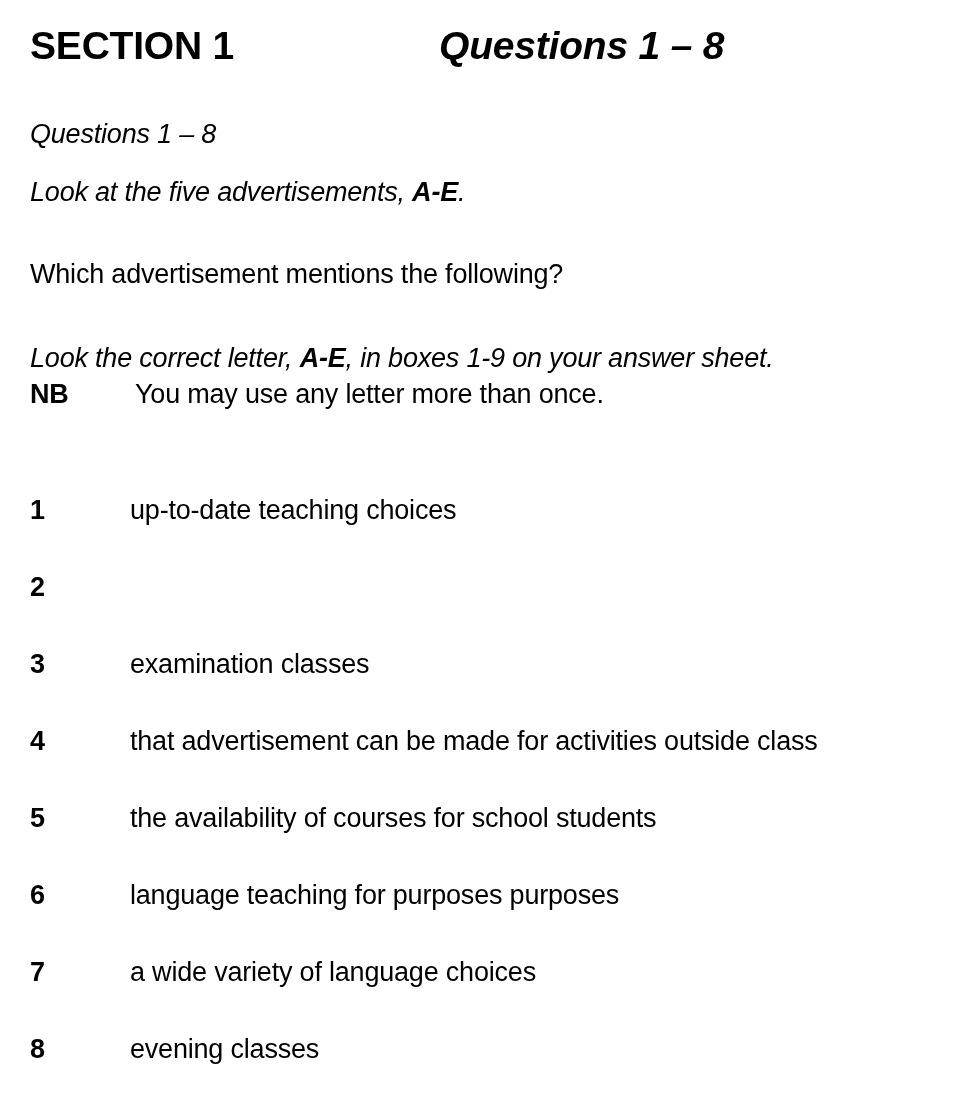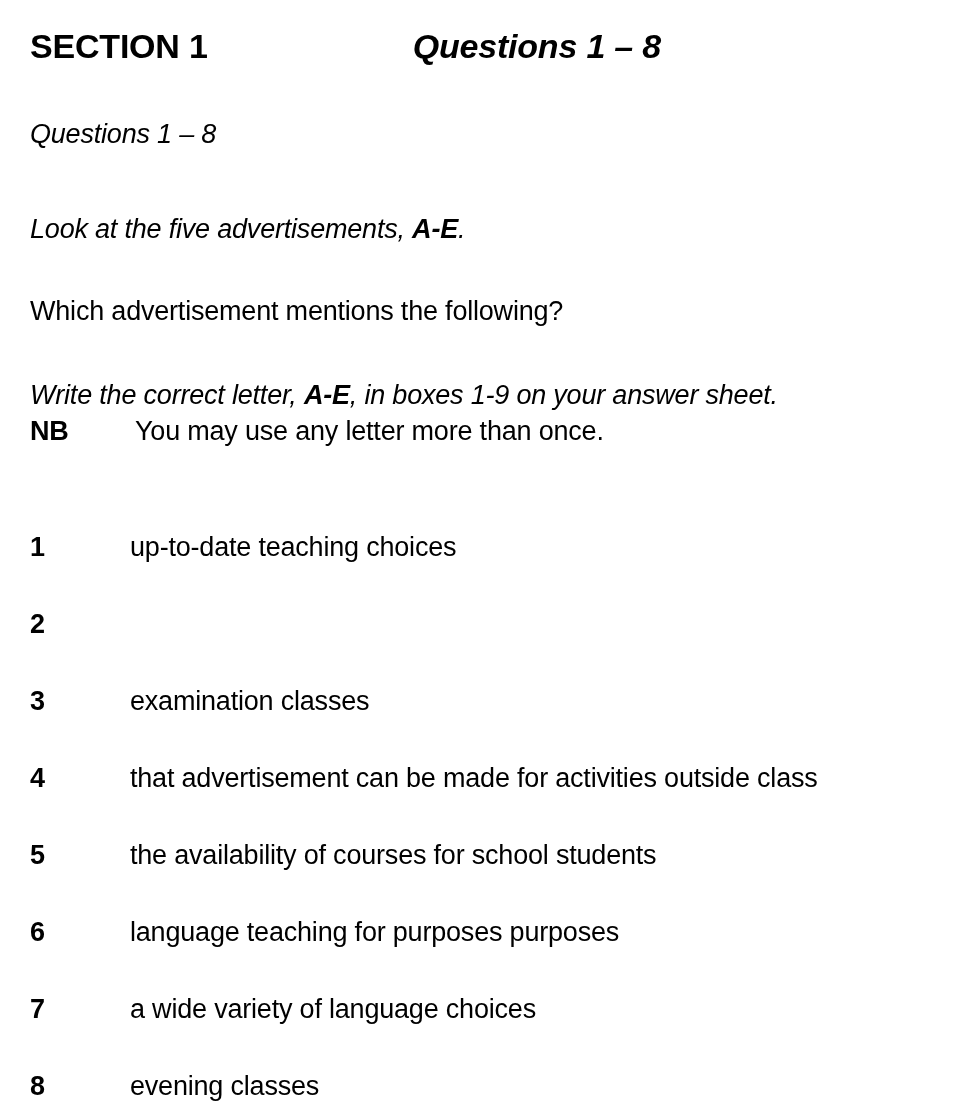--- a/index.html
+++ b/index.html
@@ -13,34 +13,34 @@
     font-size: 27px;
     letter-spacing: -0.2px;
     overflow: hidden;
     box-sizing: border-box;
     padding: 26px 14px 0 30px;
   }
   .header-row {
     display: flex;
     align-items: baseline;
     line-height: 40px;
-    font-size: 34px;
+    font-size: 39px;
     font-weight: bold;
   }
   .section-title { white-space: nowrap; }
   .header-questions {
     margin-left: 205px;
     font-style: italic;
     white-space: nowrap;
   }
   .line { line-height: 34px; white-space: nowrap; }
   .italic { font-style: italic; }
   .bold-seg { font-weight: bold; }
   .q-range { margin-top: 51px; }
-  .look-line { margin-top: 61px; }
+  .look-line { margin-top: 24px; }
   .which-line { margin-top: 48px; }
   .write-line { margin-top: 49px; line-height: 36px; }
   .nb-line {
     display: flex;
     line-height: 36px;
   }
   .nb-label {
     font-weight: bold;
     width: 105px;
     flex: 0 0 105px;
@@ -70,21 +70,21 @@
 
   <div class="line italic q-range">Questions 1 – 8</div>
 
   <div class="line italic look-line">
     <span>Look at the five advertisements, </span><span class="bold-seg">A-E</span><span>.</span>
   </div>
 
   <div class="line which-line">Which advertisement mentions the following?</div>
 
   <div class="line italic write-line">
-    <span>Write the correct letter, </span><span class="bold-seg">A-E</span><span>, in boxes 1-9 on your answer sheet.</span>
+    <span>Look the correct letter, </span><span class="bold-seg">A-E</span><span>, in boxes 1-9 on your answer sheet.</span>
   </div>
 
   <div class="nb-line">
     <span class="nb-label">NB</span>
     <span>You may use any letter more than once.</span>
   </div>
 
   <div class="q-list">
     <div class="q-row">
       <span class="q-num">1</span>

